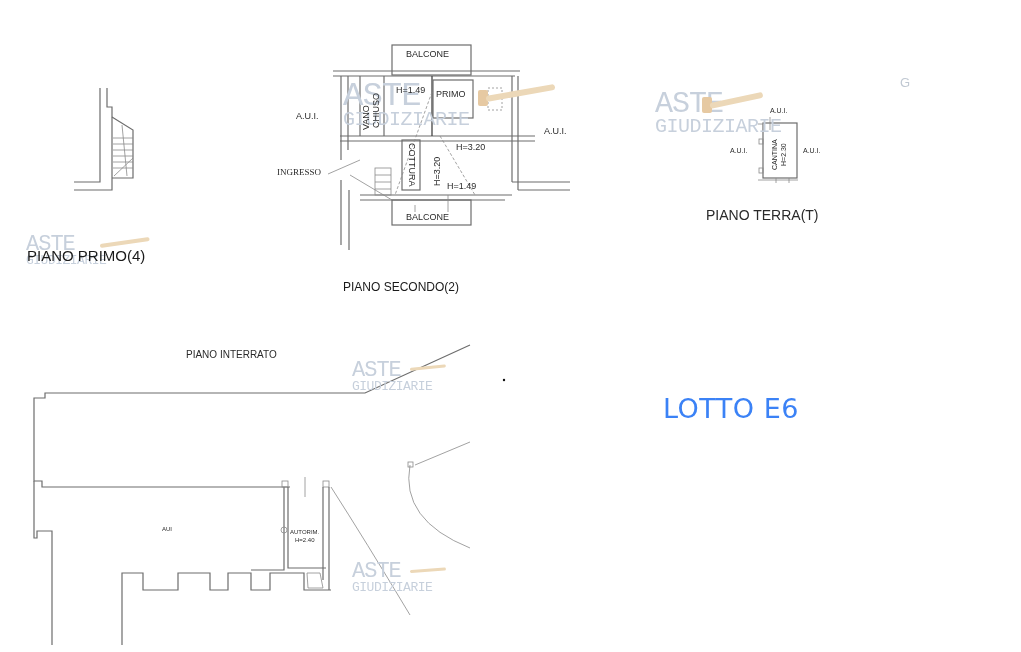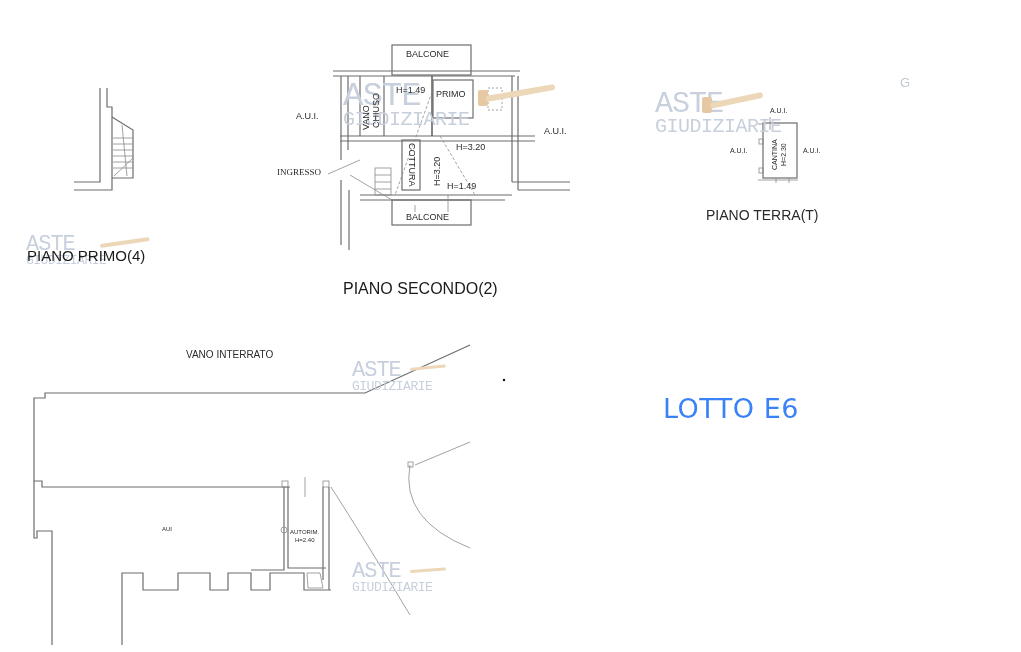--- a/index.html
+++ b/index.html
@@ -8,21 +8,21 @@
   .abs { position: absolute; }
   svg.plan { position: absolute; left: 0; top: 0; width: 1021px; height: 652px; }
   svg.plan .w { stroke: #6d6d6d; stroke-width: 1.2; fill: none; }
   svg.plan .wd { stroke: #444; stroke-width: 1.3; fill: none; }
   svg.plan .thin { stroke: #8a8a8a; stroke-width: 0.8; fill: none; }
   .lbl { position: absolute; white-space: nowrap; color: #2a2a2a; line-height: 1; }
   .lbl-sm { font-size: 9px; }
   .lbl-xs { font-size: 7px; }
   .lbl-md { font-size: 10px; }
   .vert { transform-origin: left top; }
-  .title-lg { font-size: 16px; color: #1a1a1a; }
+  .title-lg { font-size: 12px; color: #1a1a1a; }
   .lotto { font-family: "DejaVu Sans", sans-serif; font-size: 27px; color: #3b82f6; letter-spacing: 0.5px; }
   .wm { position: absolute; line-height: 0.85; pointer-events: none; color: #c7d0dc; font-family: Liberation Mono, monospace; }
   .wm .a { display: block; font-size: 34px; letter-spacing: -1px; font-weight: 300; }
   .wm .g { display: block; font-size: 20px; letter-spacing: -0.5px; }
   .wm.small .a { font-size: 22px; }
   .wm.small .g { font-size: 13px; }
   .gavel { position: absolute; height: 6px; background: #ecd8b8; border-radius: 3px; transform-origin: left center; }
   .gavel-head { position: absolute; width: 10px; height: 16px; background: #e6c9a2; border-radius: 2px; }
 </style>
 </head>
@@ -176,18 +176,18 @@
 
 <div class="lbl title-lg" style="left:27px; top:248px; font-size:15px;">PIANO PRIMO(4)</div>
 
 <div class="lbl lbl-xs" style="left:770px; top:107px;">A.U.I.</div>
 <div class="lbl lbl-xs" style="left:730px; top:147px;">A.U.I.</div>
 <div class="lbl lbl-xs" style="left:803px; top:147px;">A.U.I.</div>
 <div class="lbl lbl-xs vert" style="left:771px; top:170px; transform:rotate(-90deg);">CANTINA</div>
 <div class="lbl lbl-xs vert" style="left:780px; top:166px; transform:rotate(-90deg);">H=2.30</div>
 <div class="lbl lbl-md" style="left:706px; top:208px; font-size:14px;">PIANO TERRA(T)</div>
 
-<div class="lbl lbl-md" style="left:186px; top:350px;">VANO INTERRATO</div>
+<div class="lbl lbl-md" style="left:186px; top:350px;">PIANO INTERRATO</div>
 <div class="lbl" style="left:162px; top:526px; font-size:6px;">AUI</div>
 <div class="lbl" style="left:290px; top:529px; font-size:6px;">AUTORIM.</div>
 <div class="lbl" style="left:295px; top:537px; font-size:6px;">H=2.40</div>
 
 <div class="lbl lotto" style="left:663px; top:395px;">LOTTO E6</div>
 
 </body></html>

